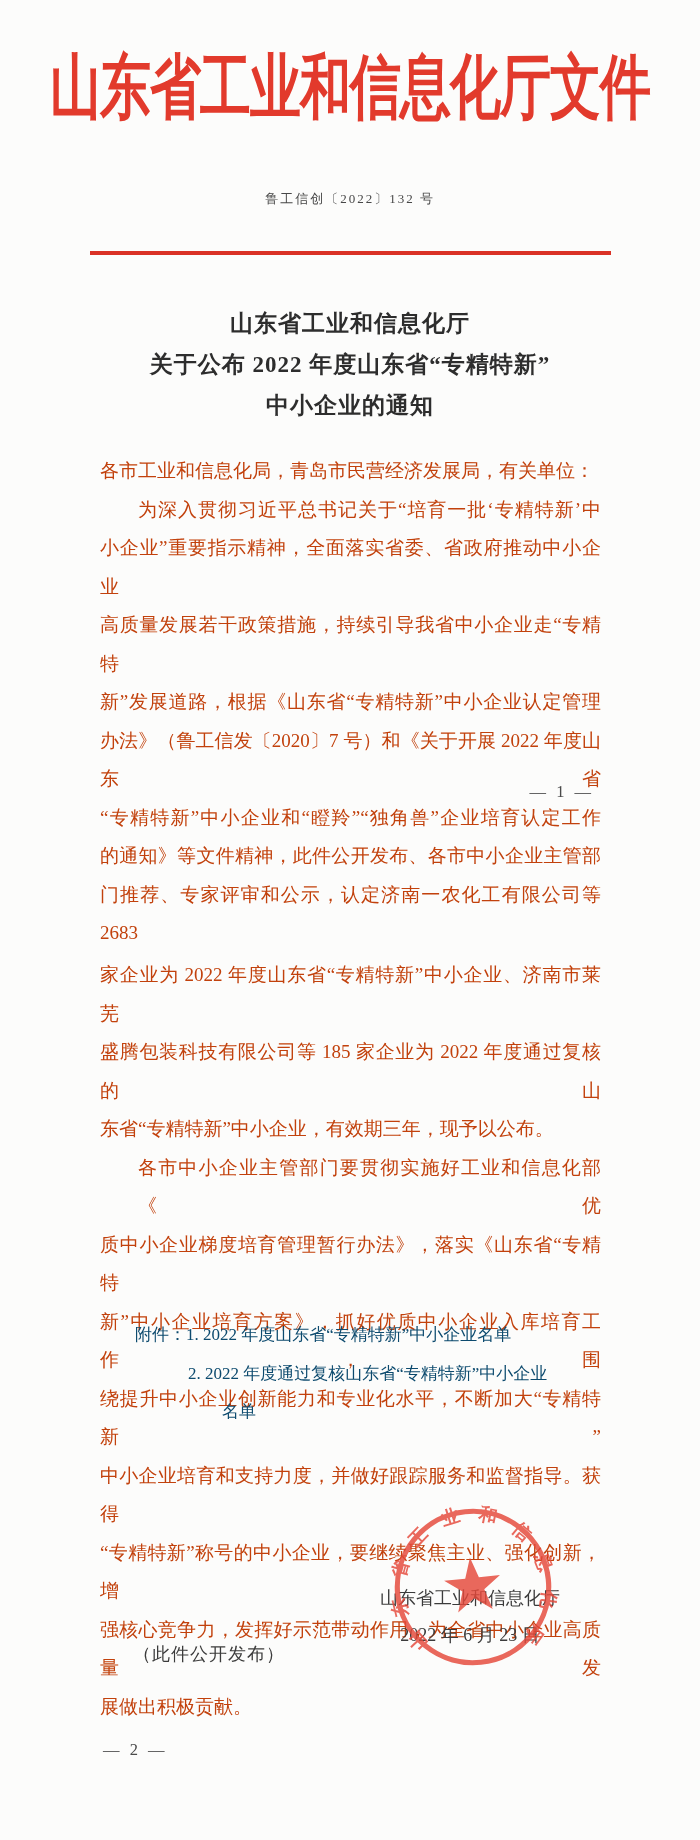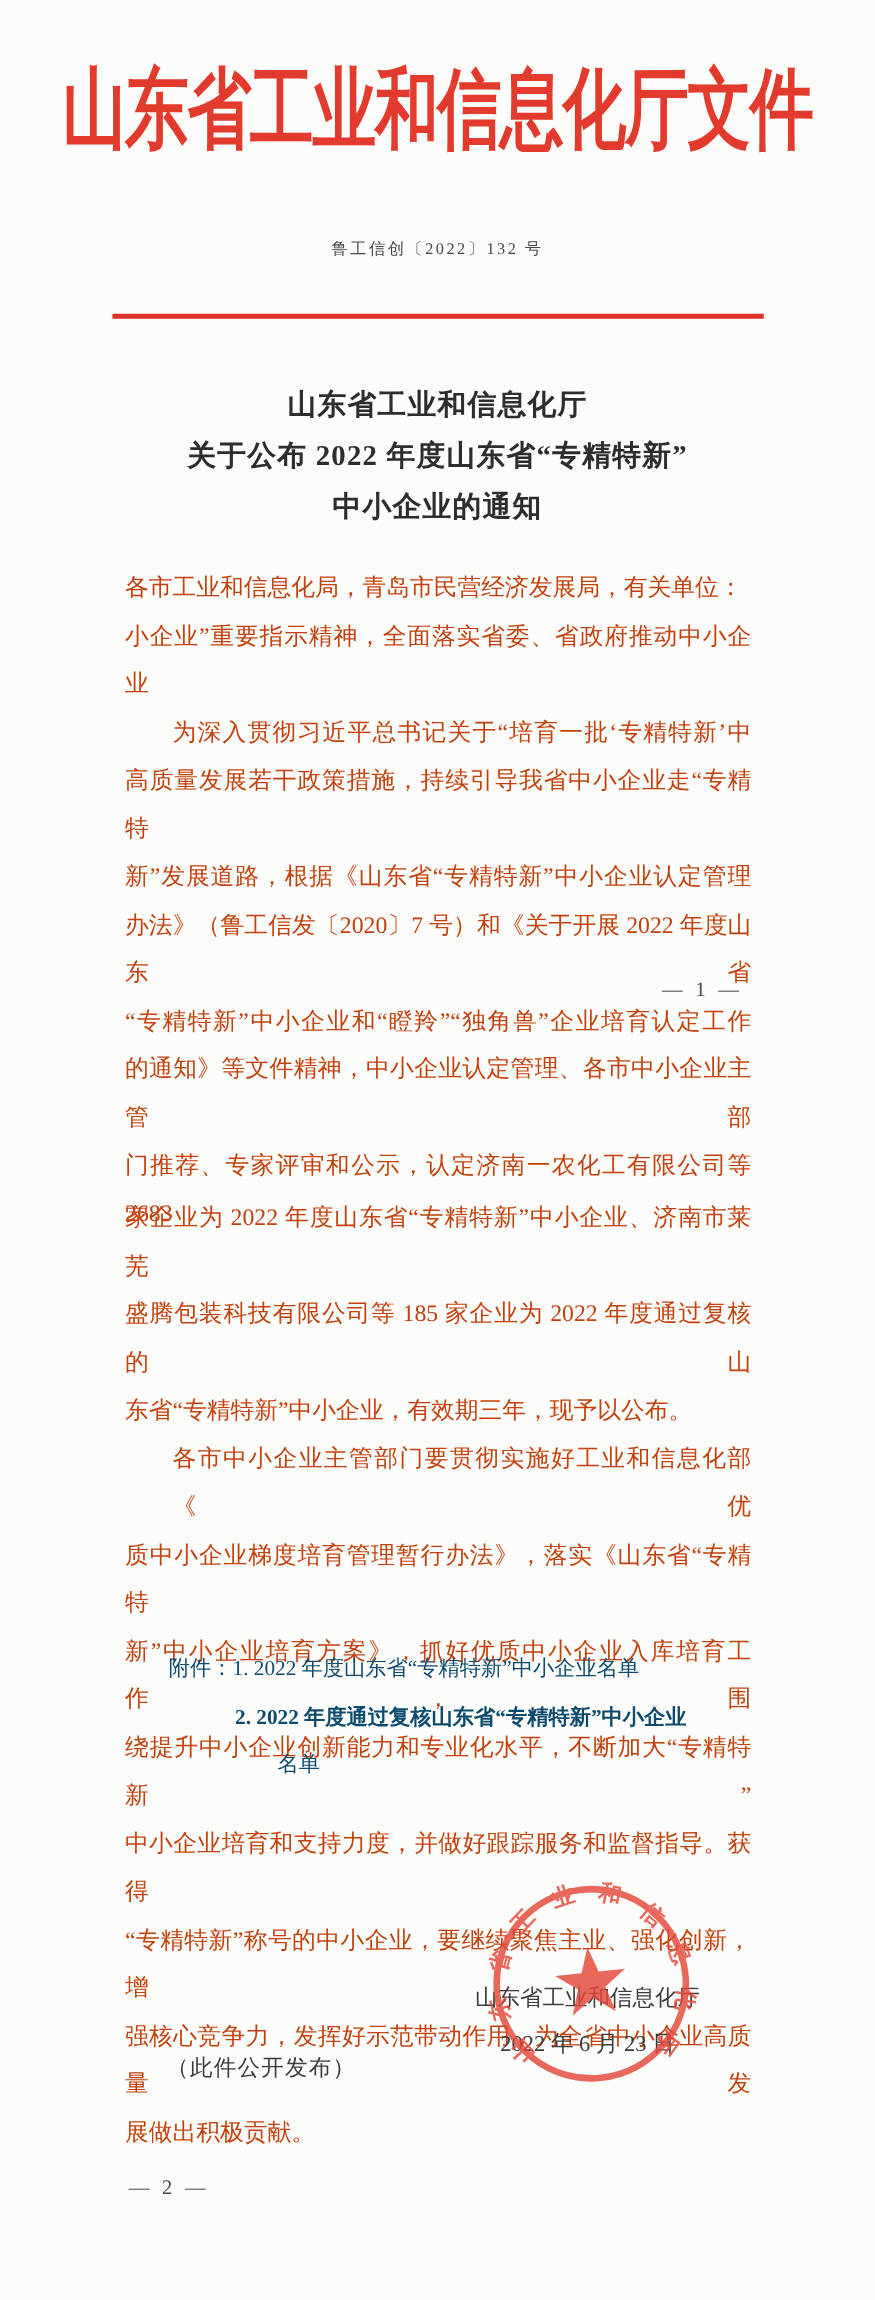--- a/index.html
+++ b/index.html
@@ -50,21 +50,21 @@
   }
   .pn1 { top: 782px; right: 106px; }
   .pn2 { top: 1740px; left: 103px; }
 
   
   .p2-body { top: 956px; }
   .attachments {
     top: 1316px; left: 135px; width: 470px;
     font-size: 17px; line-height: 38.5px; color: #0c4a6e;
   }
-  .att-line2 { padding-left: 53px; font-weight: bold; }
+  .att-line2 { padding-left: 53px; }
   .att-line3 { padding-left: 87px; }
 
   .signature {
     top: 1580px; left: 320px; width: 300px;
     text-align: center; font-size: 18px; line-height: 37px; color: #3b3b3b;
     z-index: 1;
   }
   .seal {
     top: 1500px; left: 386px; width: 174px; height: 174px;
     z-index: 2; opacity: 0.82;
@@ -87,27 +87,27 @@
 <div class="abs red-rule"></div>
 
 <div class="abs title-block">
   <div class="title-line">山东省工业和信息化厅</div>
   <div class="title-line">关于公布 2022 年度山东省“专精特新”</div>
   <div class="title-line">中小企业的通知</div>
 </div>
 
 <div class="abs body-col p1-body">
   <div class="line">各市工业和信息化局，青岛市民营经济发展局，有关单位：</div>
+  <div class="line j indent">为深入贯彻习近平总书记关于“培育一批‘专精特新’中</div>
   <div class="line j">小企业”重要指示精神，全面落实省委、省政府推动中小企业</div>
-  <div class="line j indent">为深入贯彻习近平总书记关于“培育一批‘专精特新’中</div>
   <div class="line j">高质量发展若干政策措施，持续引导我省中小企业走“专精特</div>
   <div class="line j">新”发展道路，根据《山东省“专精特新”中小企业认定管理</div>
   <div class="line j">办法》（鲁工信发〔2020〕7 号）和《关于开展 2022 年度山东省</div>
   <div class="line j">“专精特新”中小企业和“瞪羚”“独角兽”企业培育认定工作</div>
-  <div class="line j">的通知》等文件精神，中小企业认定管理、各市中小企业主管部</div>
+  <div class="line j">的通知》等文件精神，此件公开发布、各市中小企业主管部</div>
   <div class="line j">门推荐、专家评审和公示，认定济南一农化工有限公司等 2683</div>
 </div>
 
 <div class="abs pagenum pn1">— 1 —</div>
 
 <div class="abs body-col p2-body">
   <div class="line j">家企业为 2022 年度山东省“专精特新”中小企业、济南市莱芜</div>
   <div class="line j">盛腾包装科技有限公司等 185 家企业为 2022 年度通过复核的山</div>
   <div class="line">东省“专精特新”中小企业，有效期三年，现予以公布。</div>
   <div class="line j indent">各市中小企业主管部门要贯彻实施好工业和信息化部《优</div>

